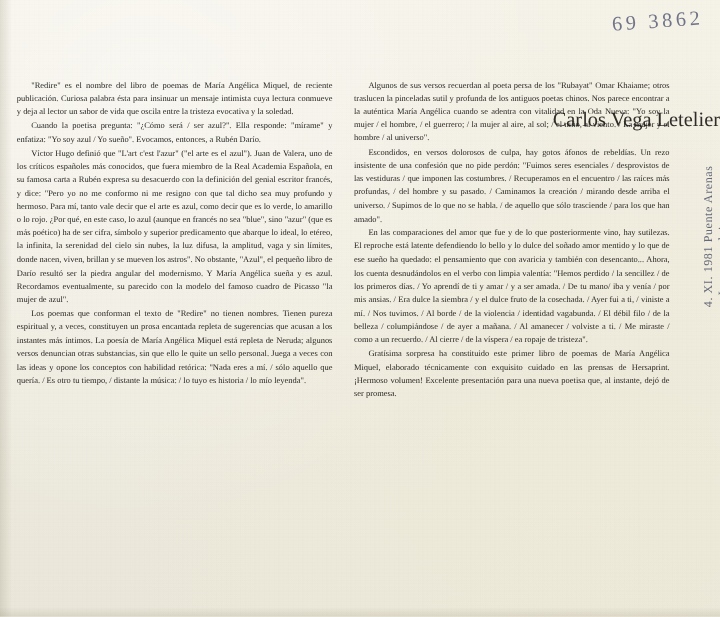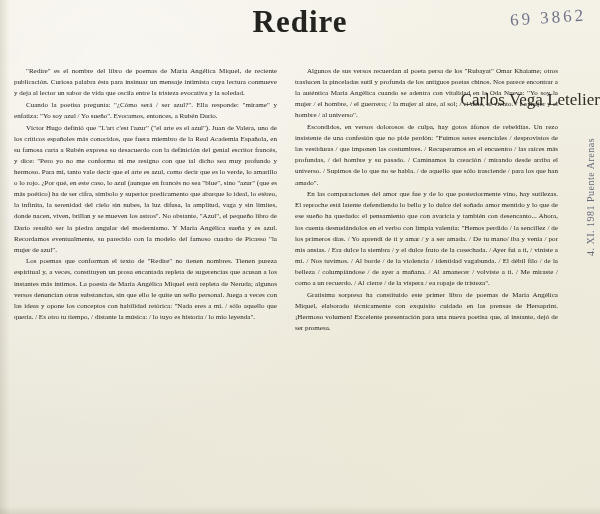--- a/index.html
+++ b/index.html
@@ -129,21 +129,20 @@
   }
 </style>
 </head>
 <body>
 
 <div class="page">
   <div class="grain"></div>
   <div class="edge-shadow-left"></div>
   <div class="edge-shadow-bottom"></div>
 
-  <div class="title">Redire</div>
   <div class="author">Carlos Vega Letelier</div>
 
   <div class="stamp-number">69 3862</div>
   <div class="hand-vertical">La pensa leis</div>
   <div class="hand-vertical-2">4. XI. 1981  Puente Arenas</div>
 
   <div class="columns">
     <div class="col">
       <p>"Redire" es el nombre del libro de poemas de María Angélica Miquel, de reciente publicación. Curiosa palabra ésta para insinuar un mensaje intimista cuya lectura conmueve y deja al lector un sabor de vida que oscila entre la tristeza evocativa y la soledad.</p>
       <p>Cuando la poetisa pregunta: "¿Cómo será / ser azul?". Ella responde: "mírame" y enfatiza: "Yo soy azul / Yo sueño". Evocamos, entonces, a Rubén Darío.</p>

